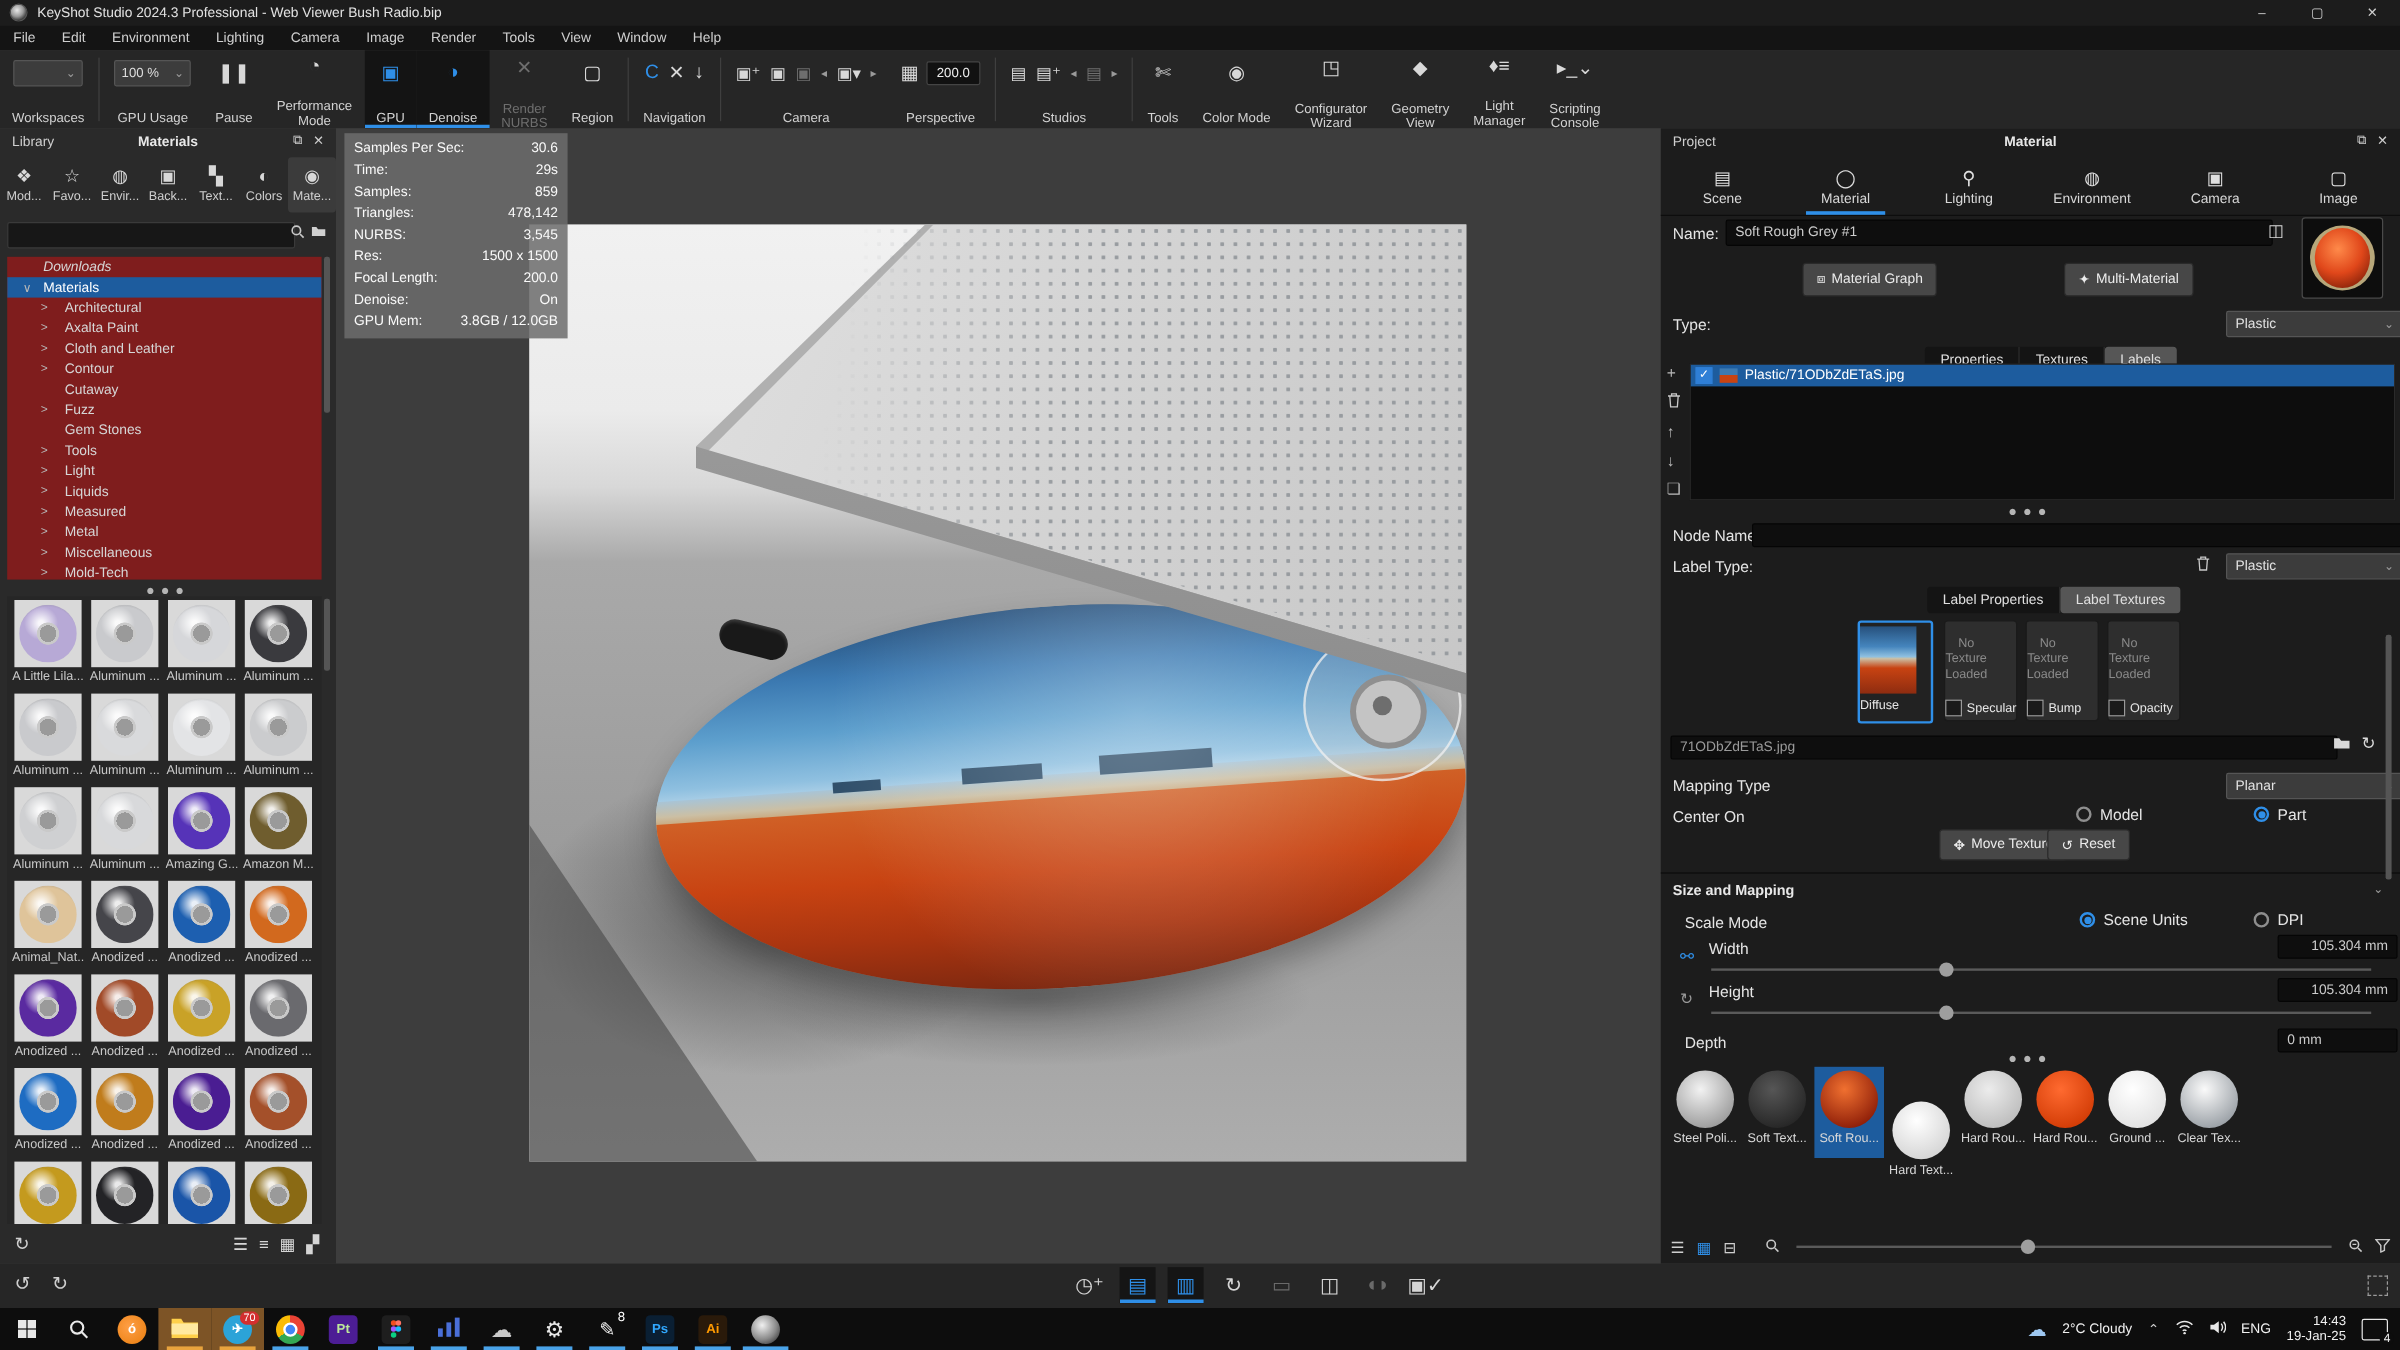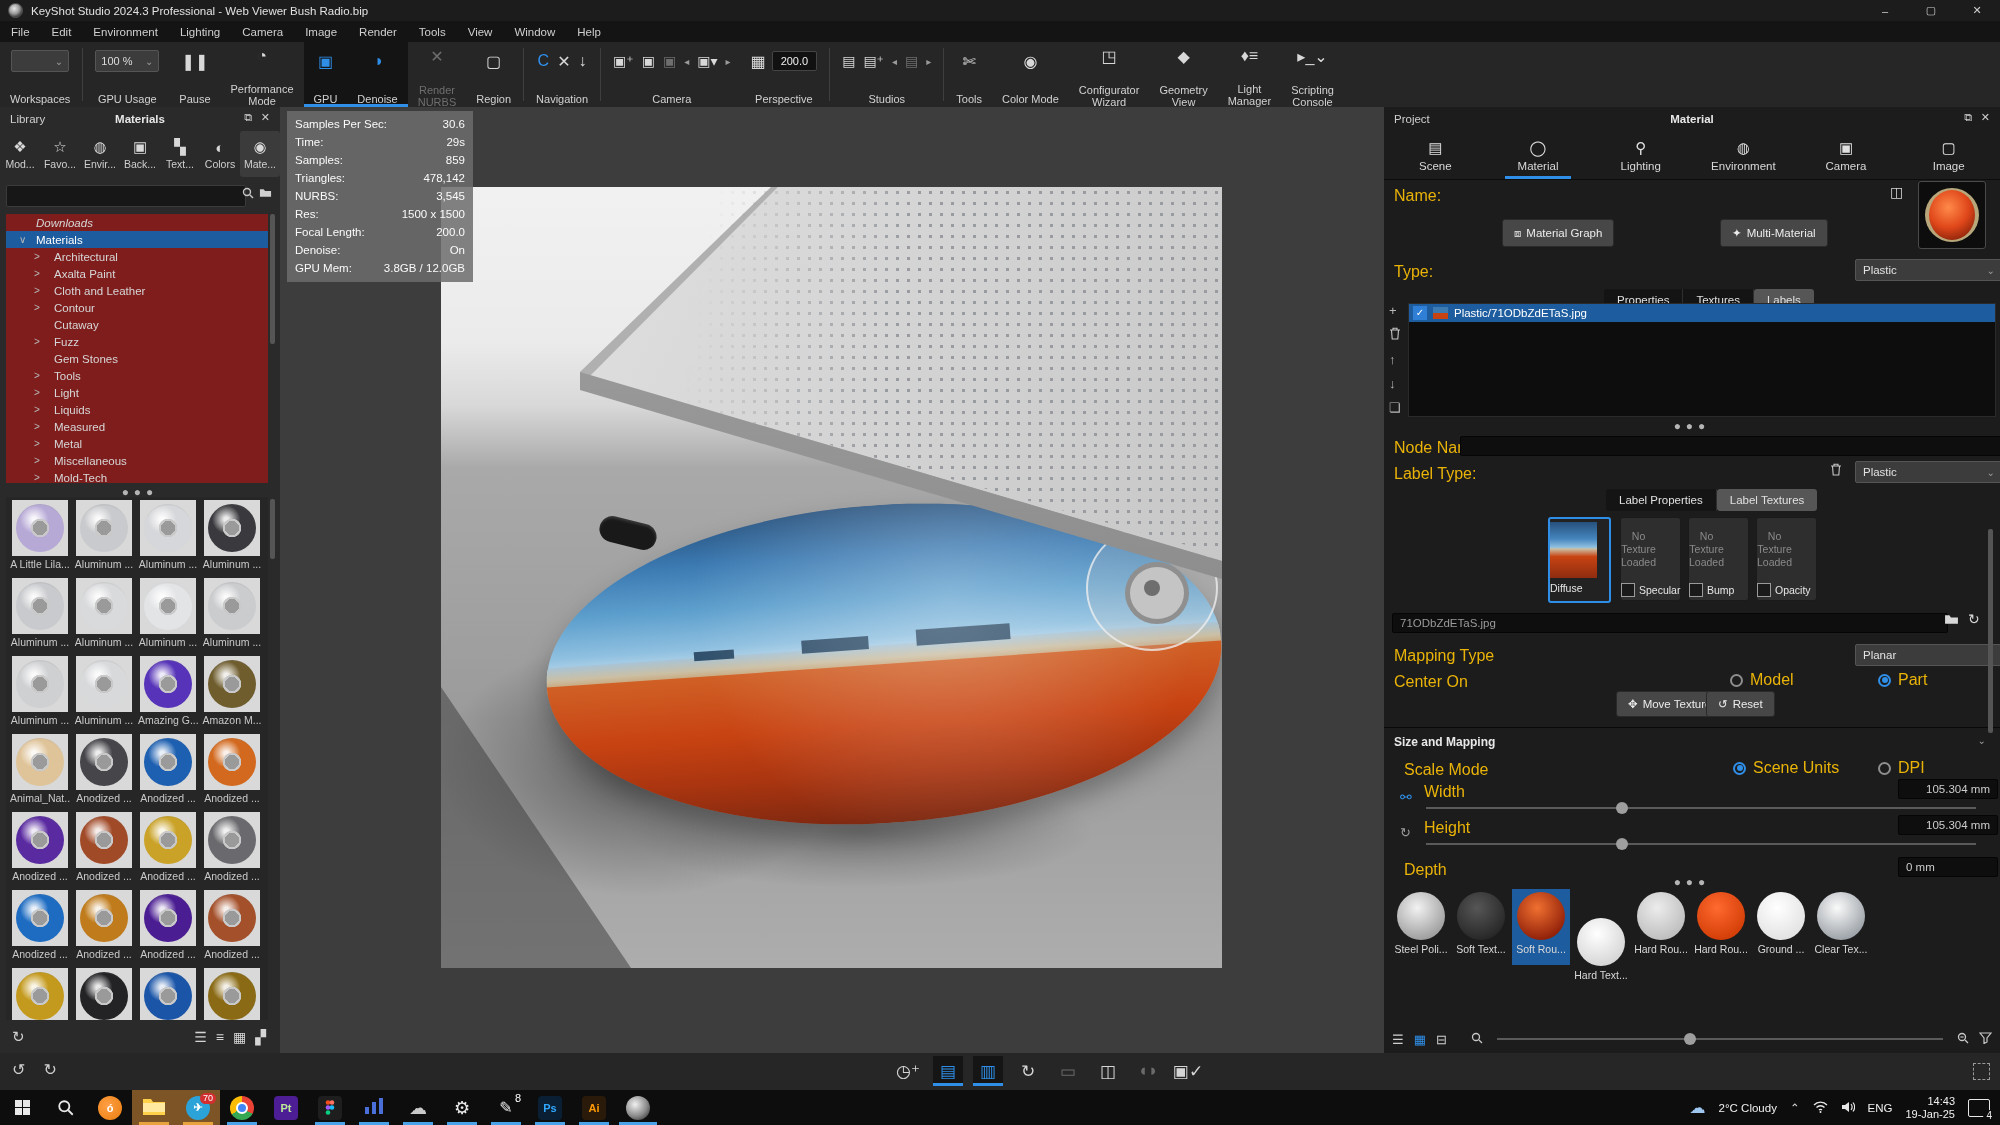--- a/index.html
+++ b/index.html
@@ -115,21 +115,21 @@
   .srow{display:flex;justify-content:space-between;height:18px;align-items:center;color:#fafafa;font-size:11.5px;}
 
   
   #project{left:1384px;top:107px;width:616px;height:946px;background:#1c1c1c;}
   #project .phead{width:616px;}
   #ptabs{position:absolute;left:0;top:24px;width:616px;height:48px;display:flex;border-bottom:1px solid #0d0d0d;}
   .ptab{flex:1;display:flex;flex-direction:column;align-items:center;justify-content:center;gap:3px;position:relative;}
   .ptab .g{font-size:15px;color:#e0e0e0;}
   .ptab .l{font-size:11.5px;color:#d8d8d8;}
   .ptab.active::after{content:"";position:absolute;left:18%;right:18%;bottom:0;height:3px;background:#2f8fe8;}
-  .flabel{color:#eab308;font-size:16px;}
+  .flabel{color:#e5e5e5;font-size:13px;}
   .input{background:#0e0e0e;border:1px solid #050505;border-radius:2px;color:#ccc;font-size:11.5px;display:flex;align-items:center;padding:0 7px;}
   .dd{background:#3c3c3c;border:1px solid #555;border-radius:2px;color:#e2e2e2;font-size:11.5px;display:flex;align-items:center;justify-content:space-between;padding:0 7px;}
   .btn{background:#474747;border:1px solid #2a2a2a;border-radius:3px;color:#ececec;font-size:11.5px;display:inline-flex;align-items:center;gap:5px;padding:0 11px;height:26px;}
   .subtabs{background:#141414;border-radius:3px;display:flex;align-items:center;}
   .stab{padding:5px 13px;font-size:11.5px;color:#e0e0e0;border-right:1px solid #2e2e2e;}
   .stab:last-child{border-right:none;}
   .stab.active{background:#565656;border-radius:3px;}
   #labelbox{position:absolute;left:24px;top:196px;width:586px;height:112px;background:#0d0d0d;border:1px solid #2a2a2a;}
   .lrow{height:18px;display:flex;align-items:center;gap:6px;background:#1d5c9e;color:#fff;font-size:11.5px;padding:0 4px;}
   .cb{width:12px;height:12px;border:1px solid #9a9a9a;background:#1a1a1a;font-size:10px;line-height:12px;text-align:center;color:#fff;}
@@ -722,20 +722,21 @@
           <span class="g">▣</span>
           <span class="l">Camera</span>
         </div>
       <div class="ptab">
           <span class="g">▢</span>
           <span class="l">Image</span>
         </div>
     </div>
 
     <span class="flabel abs" style="left:10px;top:80px">Name:</span>
+    <div class="input abs" style="left:54px;top:76px;width:440px;height:20px">Soft Rough Grey #1</div>
     <span class="abs" style="left:506px;top:77px;font-size:14px;color:#d8d8d8">◫</span>
     <div class="abs" style="left:534px;top:74px;width:66px;height:66px;background:#0d0d0d;border:1px solid #4a4a4a;border-radius:3px;display:flex;align-items:center;justify-content:center">
       <div style="width:54px;height:54px;border-radius:50%;background:radial-gradient(circle at 62% 50%,#b7a77a 0 100%);display:flex;align-items:center;justify-content:center">
         <div style="width:46px;height:50px;border-radius:50%;background:radial-gradient(circle at 42% 35%,#ff8a4a,#e0471a 48%,#7e1e08 88%)"></div>
       </div>
     </div>
 
     <div class="btn abs" style="left:118px;top:112px">
         <span>⧈</span>
         <span>Material Graph</span>

